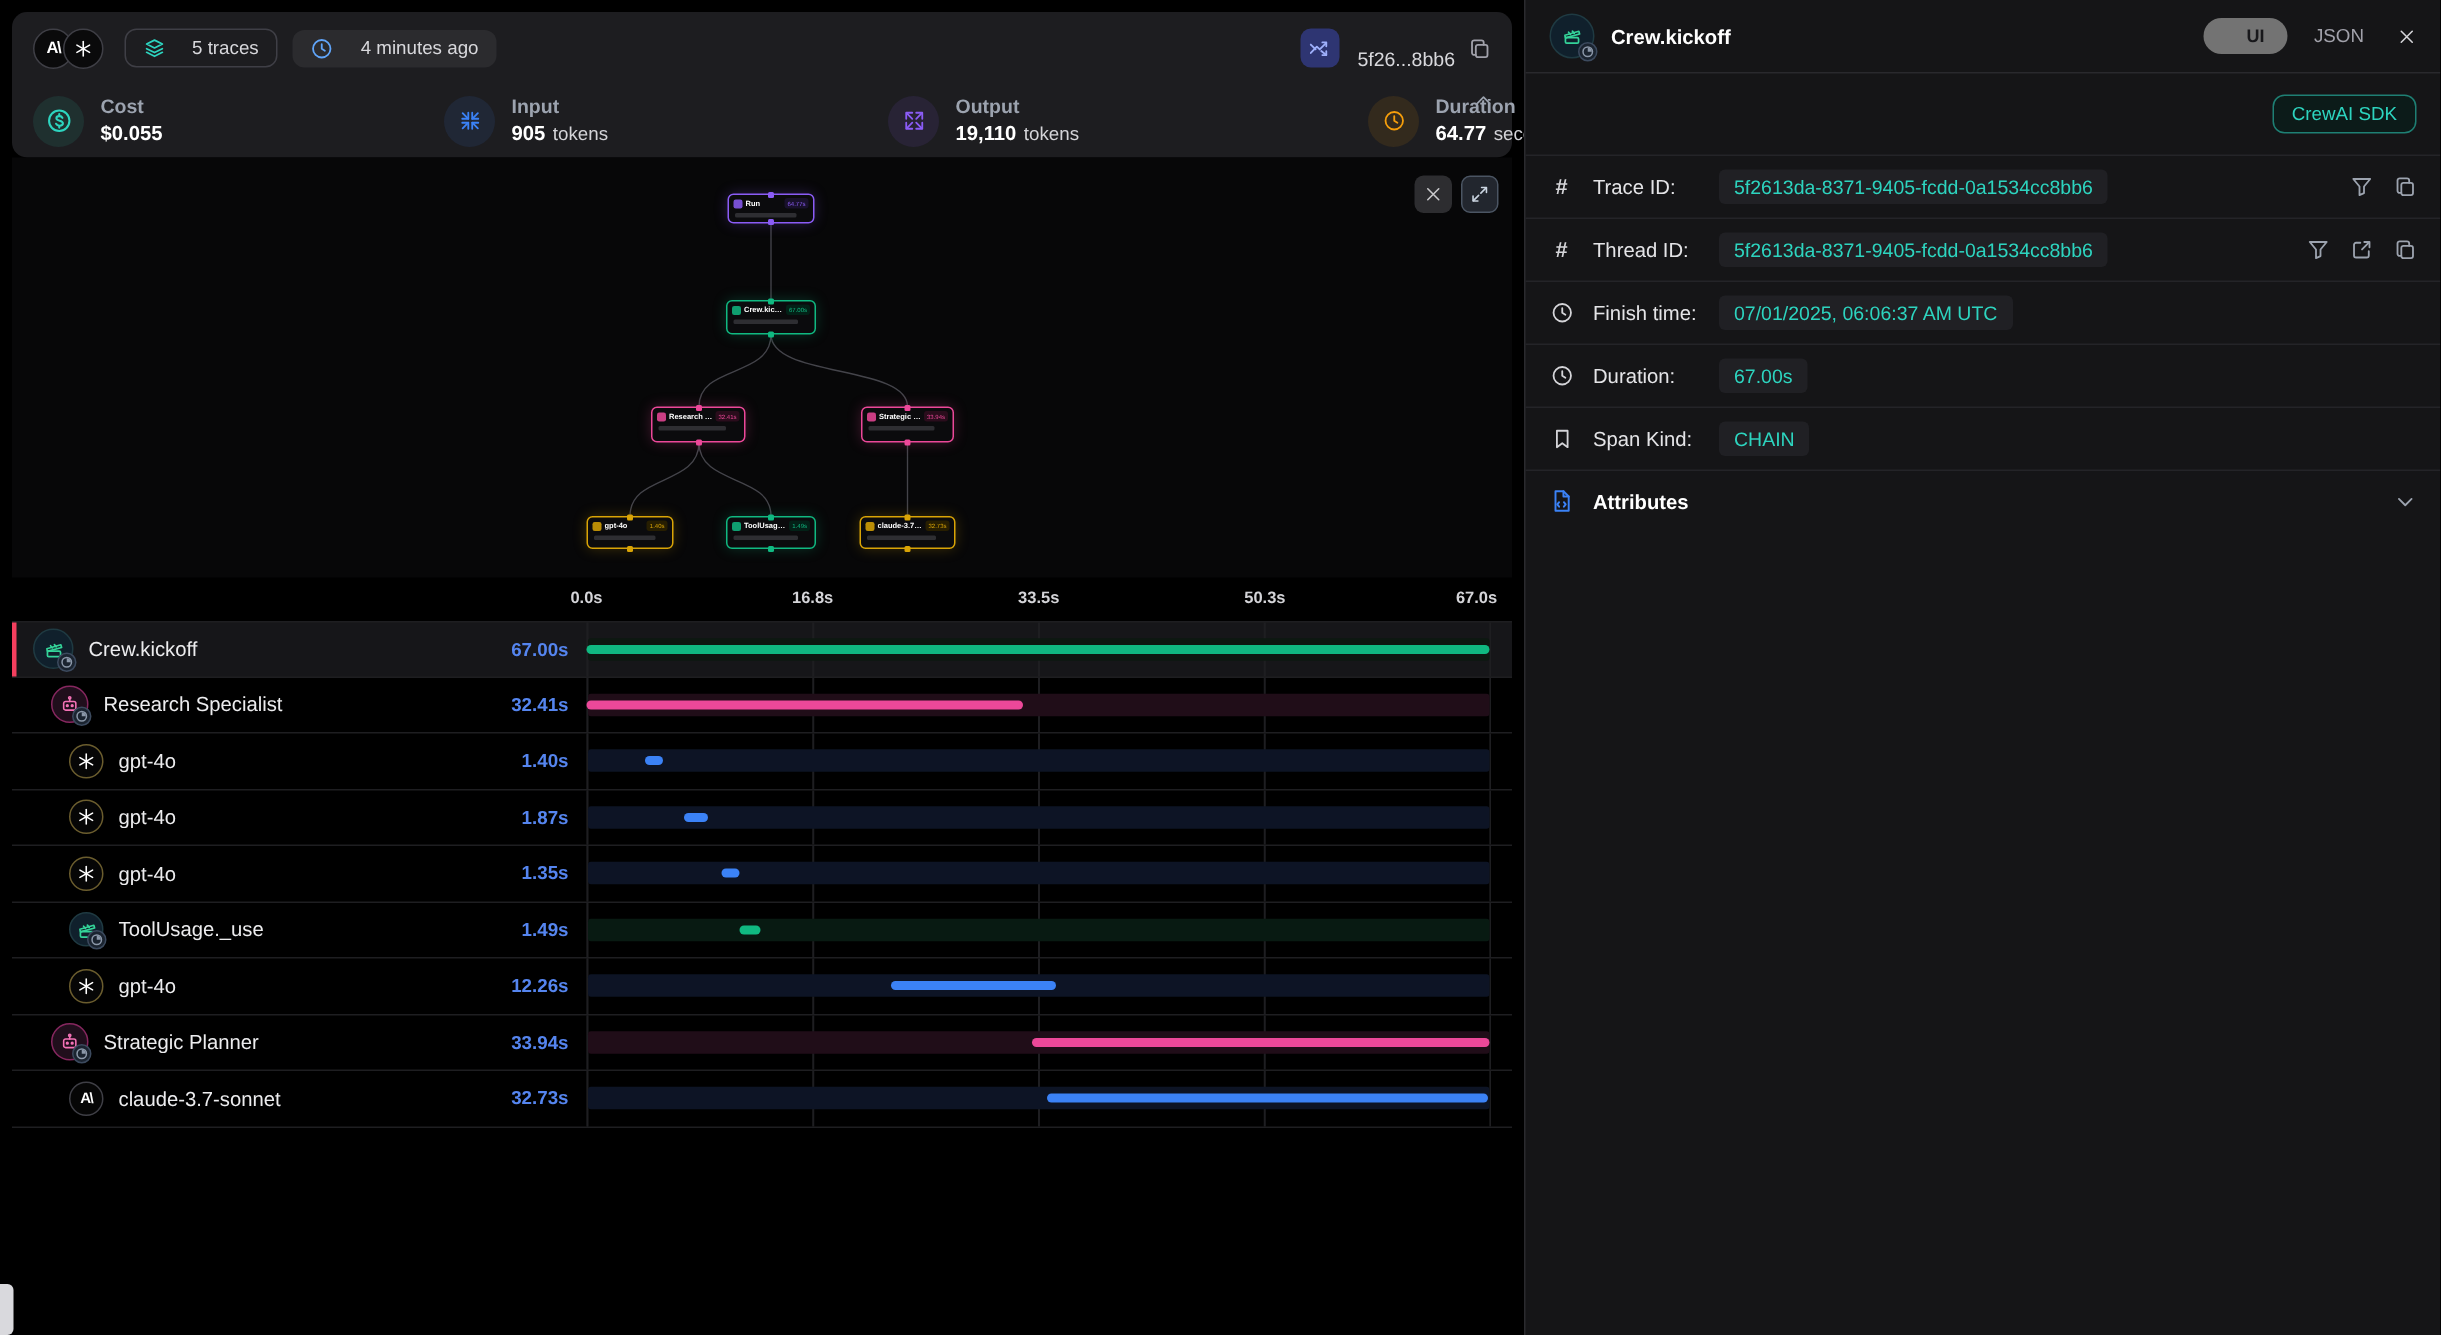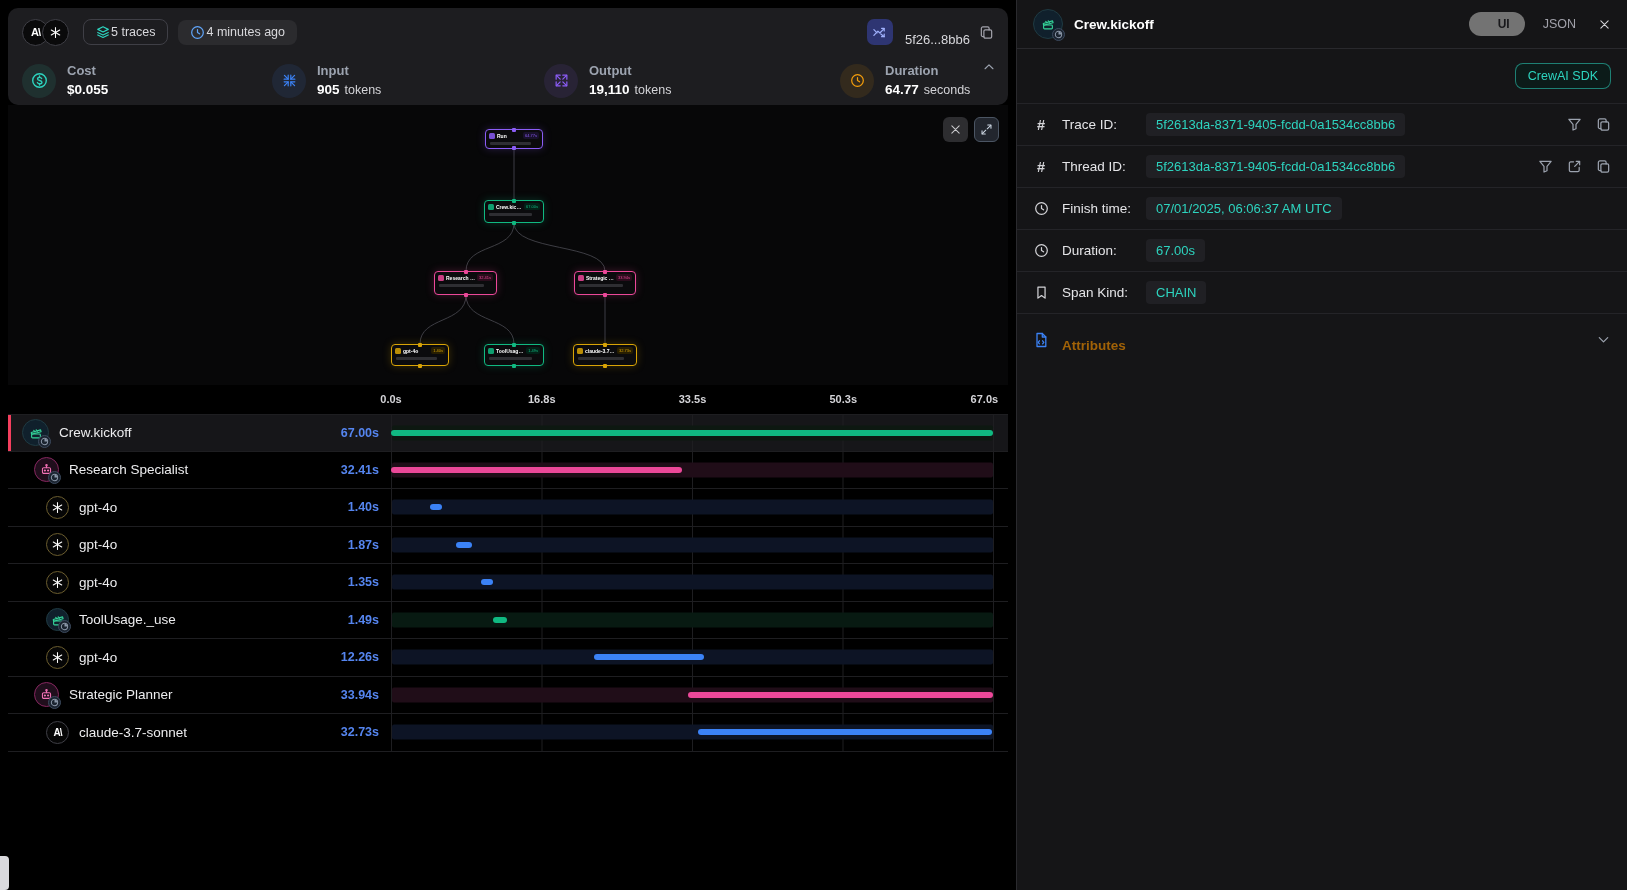--- a/index.html
+++ b/index.html
@@ -13,31 +13,31 @@
   .main { position:absolute; left:8px; top:0; width:1000px; height:890px; }
 
   .header-card { position:absolute; left:0; top:8px; width:1000px; height:97px;
     background:#1d1d20; border-radius:10px; }
   .header-row { display:flex; align-items:center; height:48px; padding:0 14px; }
   .avatars { display:flex; align-items:center; }
   .avatar-circle { width:27px; height:27px; border-radius:50%; background:#0a0a0b;
     border:1.5px solid #3f3f46; display:flex; align-items:center; justify-content:center; color:#fff; }
   .avatar-circle + .avatar-circle { margin-left:-7px; }
   .ic-anthropic { font-weight:bold; font-size:11px; color:#fff; letter-spacing:-1px; }
-  .hbadge { display:inline-flex; align-items:flex-start; gap:1px; padding:5px 12px;
+  .hbadge { display:inline-flex; align-items:flex-start; gap:18px; padding:5px 12px;
     border-radius:8px; font-size:12.5px; color:#d8d8dc; white-space:nowrap; }
   .hbadge.outline { border:1px solid #3f3f46; margin-left:14px; }
   .hbadge.solid { background:#2b2b2e; margin-left:10px; }
   .hspacer { flex:1; }
   .trend-chip { width:26px; height:26px; border-radius:7px; background:#2e3572;
     display:flex; align-items:center; justify-content:center; color:#9fb0fb; }
   .trace-short { margin:15px 9px 0 12px; font-size:13px; color:#d8d8dc; }
   .copy-btn { color:#a1a1aa; display:flex; cursor:pointer; }
 
-  .stats-row { position:relative; display:flex; align-items:center; height:49px; padding:0 14px; }
+  .stats-row { position:relative; display:flex; align-items:center; height:49px; padding:0 14px;gap:24px; }
   .stat { display:flex; align-items:center; gap:11px; }
   .stat-cost   { flex:0 0 250px; }
   .stat-input  { flex:0 0 272px; }
   .stat-output { flex:0 0 296px; }
   .stat-duration { flex:1; }
   .stat-icon { width:34px; height:34px; border-radius:50%; display:flex; align-items:center; justify-content:center; }
   .stat-cost .stat-icon { color:#2dd4bf; background:rgba(45,212,191,.10); }
   .stat-input .stat-icon { color:#3b82f6; background:rgba(59,130,246,.10); }
   .stat-output .stat-icon { color:#8b5cf6; background:rgba(139,92,246,.10); }
   .stat-duration .stat-icon { color:#f59e0b; background:rgba(245,158,11,.10); }
@@ -122,21 +122,21 @@
   .ic-hash { font-size:14.5px; font-weight:bold; color:#d4d4d8; }
   .f-label { width:84px; flex:0 0 84px; font-size:13.5px; color:#e4e4e7; }
   .f-chip { background:#202024; border-radius:4px; padding:4px 10px; font-size:13px; color:#2dd4bf;
     white-space:nowrap; cursor:pointer; }
   .f-spacer { flex:1; }
   .f-actions { display:flex; gap:14px; color:#9ca3af; }
   .f-actions > span { display:flex; cursor:pointer; }
 
   .attr-row { display:flex; align-items:center; padding:12px 16px; }
   .attr-ic { color:#3b82f6; display:flex; margin-right:13px; }
-  .attr-label { font-size:13.5px; font-weight:bold; color:#a16207; flex:1;margin-top:12px; }
+  .attr-label { font-size:13.5px; font-weight:bold; color:#ffffff; flex:1; }
   .attr-chevron { color:#9ca3af; display:flex; cursor:pointer; }
 
   .scroll-sliver { position:absolute; left:0; top:856px; width:9px; height:34px;
     background:#d9d9dd; border-radius:0 4px 4px 0; }
 </style>
 </head>
 <body>
 
 <div class="app">
 

